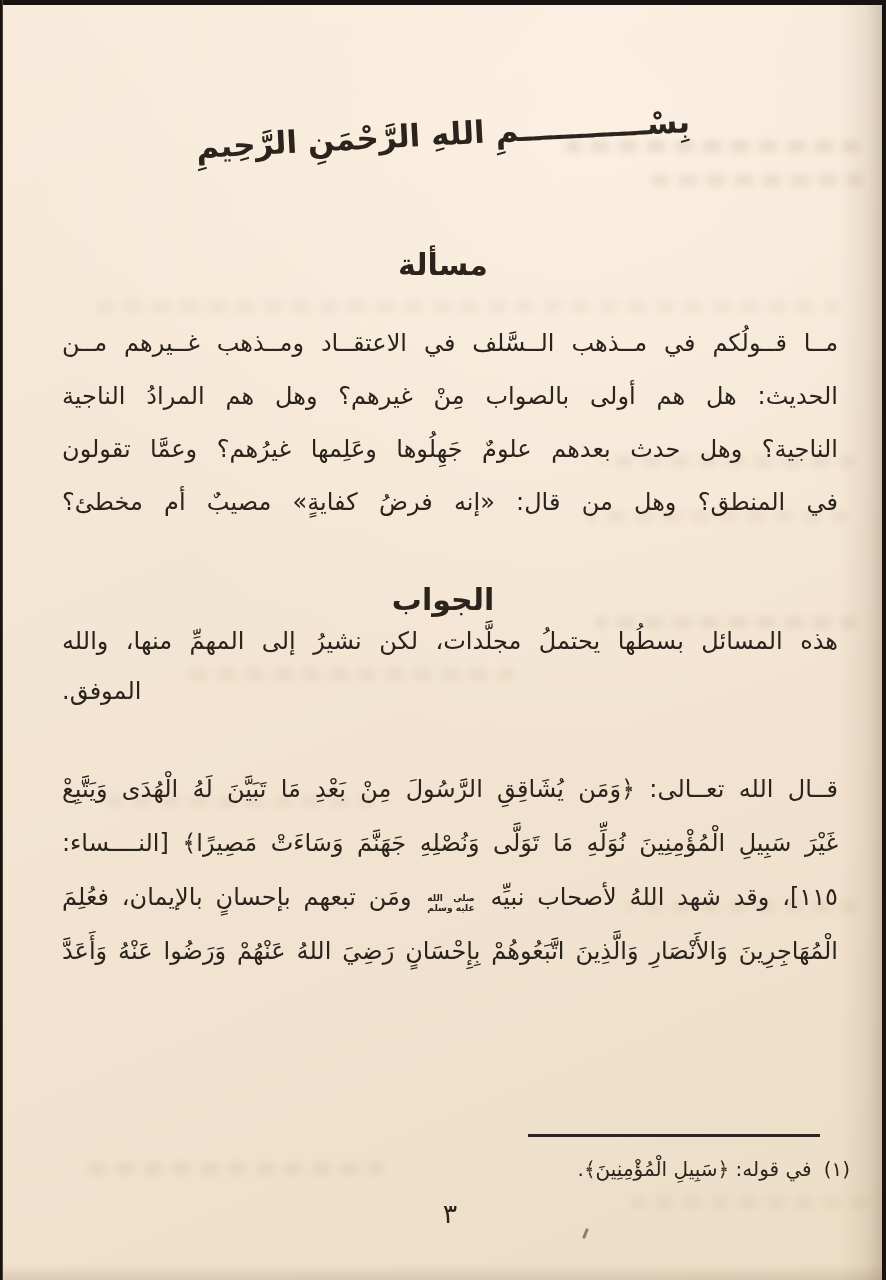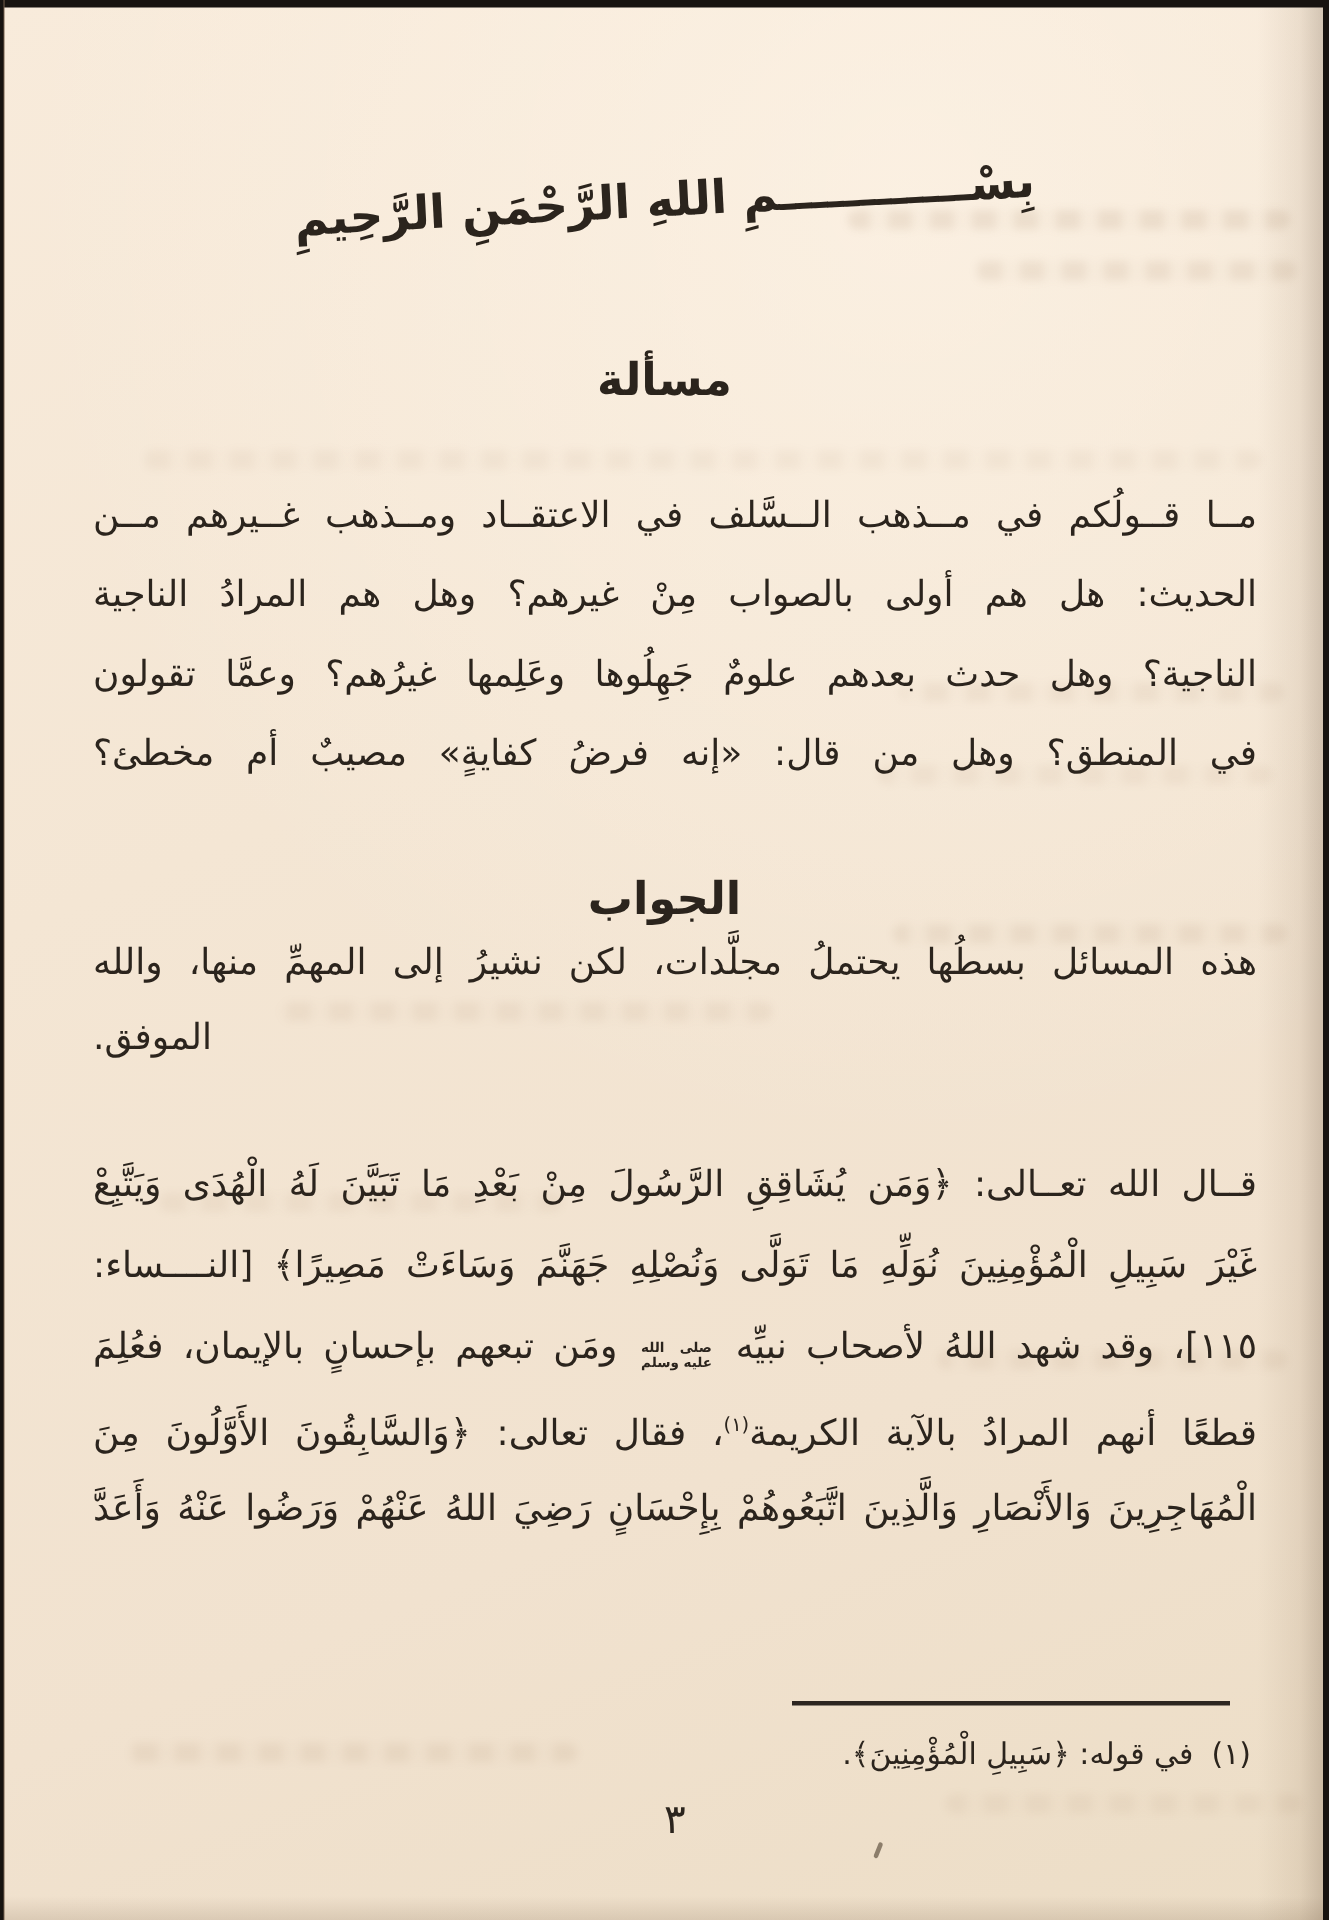--- a/index.html
+++ b/index.html
@@ -32,38 +32,38 @@
   .g9{top:900px;left:625px;right:28px;opacity:.35}
   .g10{top:1162px;left:85px;width:300px;opacity:.4}
   .g11{top:1196px;left:630px;right:18px;opacity:.3}
   .speck{position:absolute;top:1228px;left:584px;width:3px;height:11px;border-radius:2px;
     background:rgba(60,45,30,.55);transform:rotate(22deg);z-index:2;}
   
   .bismillah{position:absolute;top:116px;left:0;right:0;z-index:3;text-align:center;
     font-size:31px;font-weight:bold;transform:rotate(-3deg);}
   .heading{position:absolute;left:0;right:0;margin:0;z-index:3;text-align:center;
     font-size:30px;font-weight:bold;}
-  .masala{top:236px;}
+  .masala{top:247px;}
   .jawab{top:582px;}
   .block{position:absolute;left:62px;right:48px;z-index:3;}
   .q-block{top:317px;}
   .ans-block{top:616px;}
   .verse-block{top:762px;}
   .line{font-size:24px;text-align:justify;text-align-last:justify;}
   .q-block .line{height:53px;line-height:53px;}
   .ans-block .line{height:50px;line-height:50px;}
   .verse-block .line{height:54px;line-height:54px;}
   .line.flush-left{text-align:left;text-align-last:left;}
   .quran{}
   .fnref{font-size:13px;vertical-align:9px;}
   .sws{display:inline-block;text-align:center;font-size:9px;line-height:10.5px;
     vertical-align:-6px;margin:0 3px;font-weight:bold;}
   .sws span{display:block;}
   .fn-rule{position:absolute;top:1134px;right:66px;width:292px;height:3px;background:#2d2620;z-index:3;}
-  .footnote{position:absolute;top:1152px;right:52px;left:62px;z-index:3;
+  .footnote{position:absolute;top:1152px;right:36px;left:62px;z-index:3;
     text-align:right;font-size:20px;line-height:34px;}
   .fn-marker{margin-left:12px;}
   .page-number{position:absolute;top:1198px;left:62px;right:48px;z-index:3;
     text-align:center;font-size:27px;}
 </style>
 </head>
 <body>
 
 <div class="page">
   <div class="border-top"></div>
@@ -100,21 +100,20 @@
 
   <div class="block ans-block">
       <div class="line">هذه المسائل بسطُها يحتملُ مجلَّدات، لكن نشيرُ إلى المهمِّ منها، والله</div>
       <div class="line flush-left">الموفق.</div>
     </div>
 
   <div class="block verse-block">
       <div class="line"><span>قــال الله تعــالى: </span><span class="quran">﴿وَمَن يُشَاقِقِ الرَّسُولَ مِنْ بَعْدِ مَا تَبَيَّنَ لَهُ الْهُدَى وَيَتَّبِعْ</span></div>
       <div class="line"><span class="quran">غَيْرَ سَبِيلِ الْمُؤْمِنِينَ نُوَلِّهِ مَا تَوَلَّى وَنُصْلِهِ جَهَنَّمَ وَسَاءَتْ مَصِيرًا﴾</span><span> [النــــساء:</span></div>
       <div class="line"><span>١١٥]، وقد شهد اللهُ لأصحاب نبيِّه </span><span class="sws"><span>صلى الله</span><span>عليه وسلم</span></span><span> ومَن تبعهم بإحسانٍ بالإيمان، فعُلِمَ</span></div>
-      <div class="line"><span>قطعًا أنهم المرادُ بالآية الكريمة</span><span class="fnref">(١)</span><span>، فقال تعالى: </span><span class="quran">﴿وَالسَّابِقُونَ الأَوَّلُونَ مِنَ</span></div>
       <div class="line"><span class="quran">الْمُهَاجِرِينَ وَالأَنْصَارِ وَالَّذِينَ اتَّبَعُوهُمْ بِإِحْسَانٍ رَضِيَ اللهُ عَنْهُمْ وَرَضُوا عَنْهُ وَأَعَدَّ</span></div>
     </div>
 
   <div class="fn-rule"></div>
 
   <div class="footnote">
     <span class="fn-marker">(١)</span><span>في قوله: </span><span class="quran">﴿سَبِيلِ الْمُؤْمِنِينَ﴾</span><span>.</span>
   </div>
 
   <div class="page-number">٣</div>

